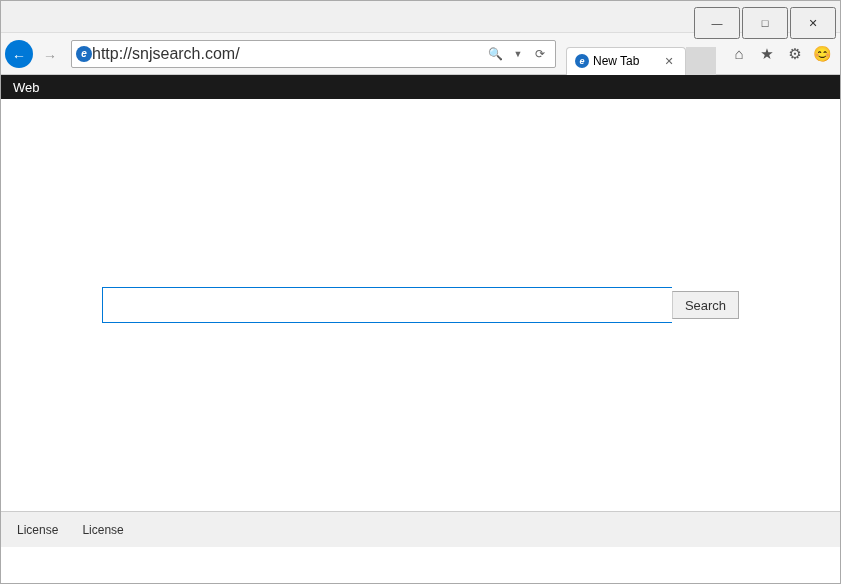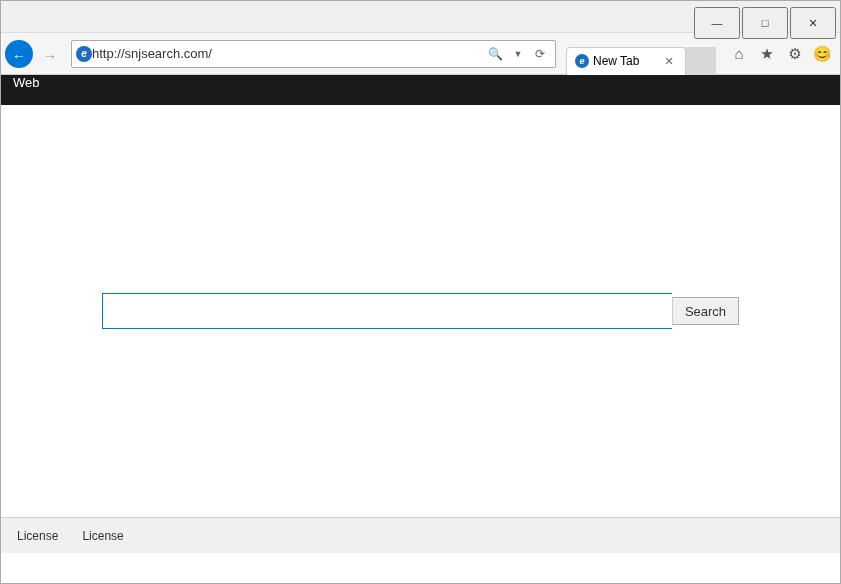--- a/index.html
+++ b/index.html
@@ -59,21 +59,21 @@
       border: 1px solid #aaa;
       background: #fff;
       border-radius: 2px;
       padding: 0 4px;
       margin: 0 4px;
     }
     .address-input {
       flex: 1;
       border: none;
       outline: none;
-      font-size: 13px;
+      font-size: 16px;
       color: #333;
       background: transparent;
     }
     .addr-btn {
       width: 22px;
       height: 22px;
       border: none;
       background: transparent;
       cursor: pointer;
       display: flex;
@@ -129,23 +129,24 @@
       cursor: pointer;
       display: flex;
       align-items: center;
       justify-content: center;
       color: #555;
       font-size: 15px;
     }
 
     
     .web-bar {
-      height: 30px;
+      height: 24px;
       background: #1a1a1a;
       display: flex;
+      align-items: center;
       padding: 0 12px;
     }
     .web-bar-label {
       color: #fff;
       font-size: 13px;
       font-weight: 500;
     }
 
     
     .page-content {

